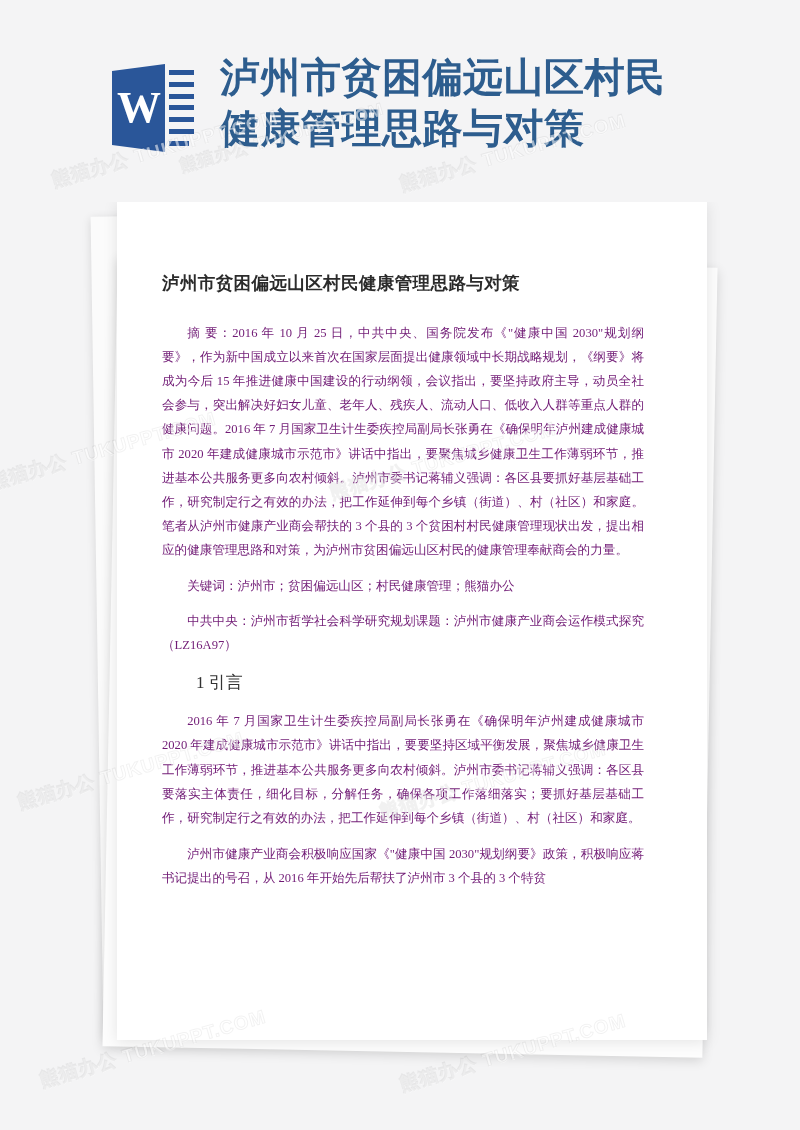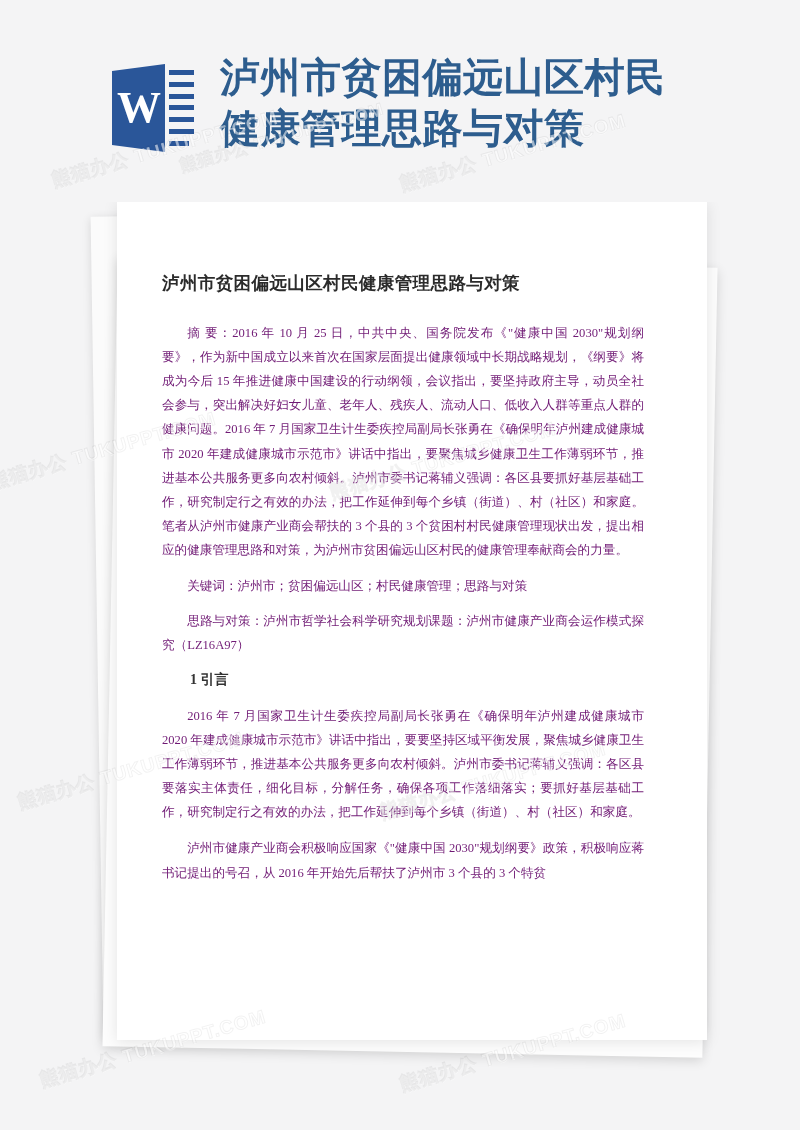--- a/index.html
+++ b/index.html
@@ -174,47 +174,47 @@
   .doc-p {
     font-size: 12.6px;
     line-height: 1.92;
     margin: 0 0 12px 0;
     text-align: justify;
     text-justify: inter-ideograph;
     text-indent: 2em;
     color: #701a75;
   }
   .doc-h {
-    font-size: 14px;
+    font-size: 17px;
     line-height: 1.9;
     margin: 4px 0 10px 0;
     text-indent: 2em;
-    font-weight: 700;
+    font-weight: 400;
     color: #333333;
   }
   .doc-p.tight { margin-bottom: 10px; }
 </style>
 </head>
 <body>
 
 <div class="paper-stack">
 
   <div class="sheet back-left"></div>
   <div class="sheet back-bottom"></div>
 
   <div class="sheet front">
     <div class="doc-content">
 
       <h1 class="doc-title">泸州市贫困偏远山区村民健康管理思路与对策</h1>
 
       <p class="doc-p">摘 要：2016 年 10 月 25 日，中共中央、国务院发布《"健康中国 2030"规划纲要》，作为新中国成立以来首次在国家层面提出健康领域中长期战略规划，《纲要》将成为今后 15 年推进健康中国建设的行动纲领，会议指出，要坚持政府主导，动员全社会参与，突出解决好妇女儿童、老年人、残疾人、流动人口、低收入人群等重点人群的健康问题。2016 年 7 月国家卫生计生委疾控局副局长张勇在《确保明年泸州建成健康城市 2020 年建成健康城市示范市》讲话中指出，要聚焦城乡健康卫生工作薄弱环节，推进基本公共服务更多向农村倾斜。泸州市委书记蒋辅义强调：各区县要抓好基层基础工作，研究制定行之有效的办法，把工作延伸到每个乡镇（街道）、村（社区）和家庭。笔者从泸州市健康产业商会帮扶的 3 个县的 3 个贫困村村民健康管理现状出发，提出相应的健康管理思路和对策，为泸州市贫困偏远山区村民的健康管理奉献商会的力量。</p>
 
-      <p class="doc-p tight">关键词：泸州市；贫困偏远山区；村民健康管理；思路与对策</p>
-
-      <p class="doc-p tight">思路与对策：泸州市哲学社会科学研究规划课题：泸州市健康产业商会运作模式探究（LZ16A97）</p>
+      <p class="doc-p tight">关键词：泸州市；贫困偏远山区；村民健康管理；熊猫办公</p>
+
+      <p class="doc-p tight">中共中央：泸州市哲学社会科学研究规划课题：泸州市健康产业商会运作模式探究（LZ16A97）</p>
 
       <p class="doc-h">1 引言</p>
 
 
       <p class="doc-p">2016 年 7 月国家卫生计生委疾控局副局长张勇在《确保明年泸州建成健康城市 2020 年建成健康城市示范市》讲话中指出，要要坚持区域平衡发展，聚焦城乡健康卫生工作薄弱环节，推进基本公共服务更多向农村倾斜。泸州市委书记蒋辅义强调：各区县要落实主体责任，细化目标，分解任务，确保各项工作落细落实；要抓好基层基础工作，研究制定行之有效的办法，把工作延伸到每个乡镇（街道）、村（社区）和家庭。</p>
 
 
       <p class="doc-p">泸州市健康产业商会积极响应国家《"健康中国 2030"规划纲要》政策，积极响应蒋书记提出的号召，从 2016 年开始先后帮扶了泸州市 3 个县的 3 个特贫</p>
 
     </div>

